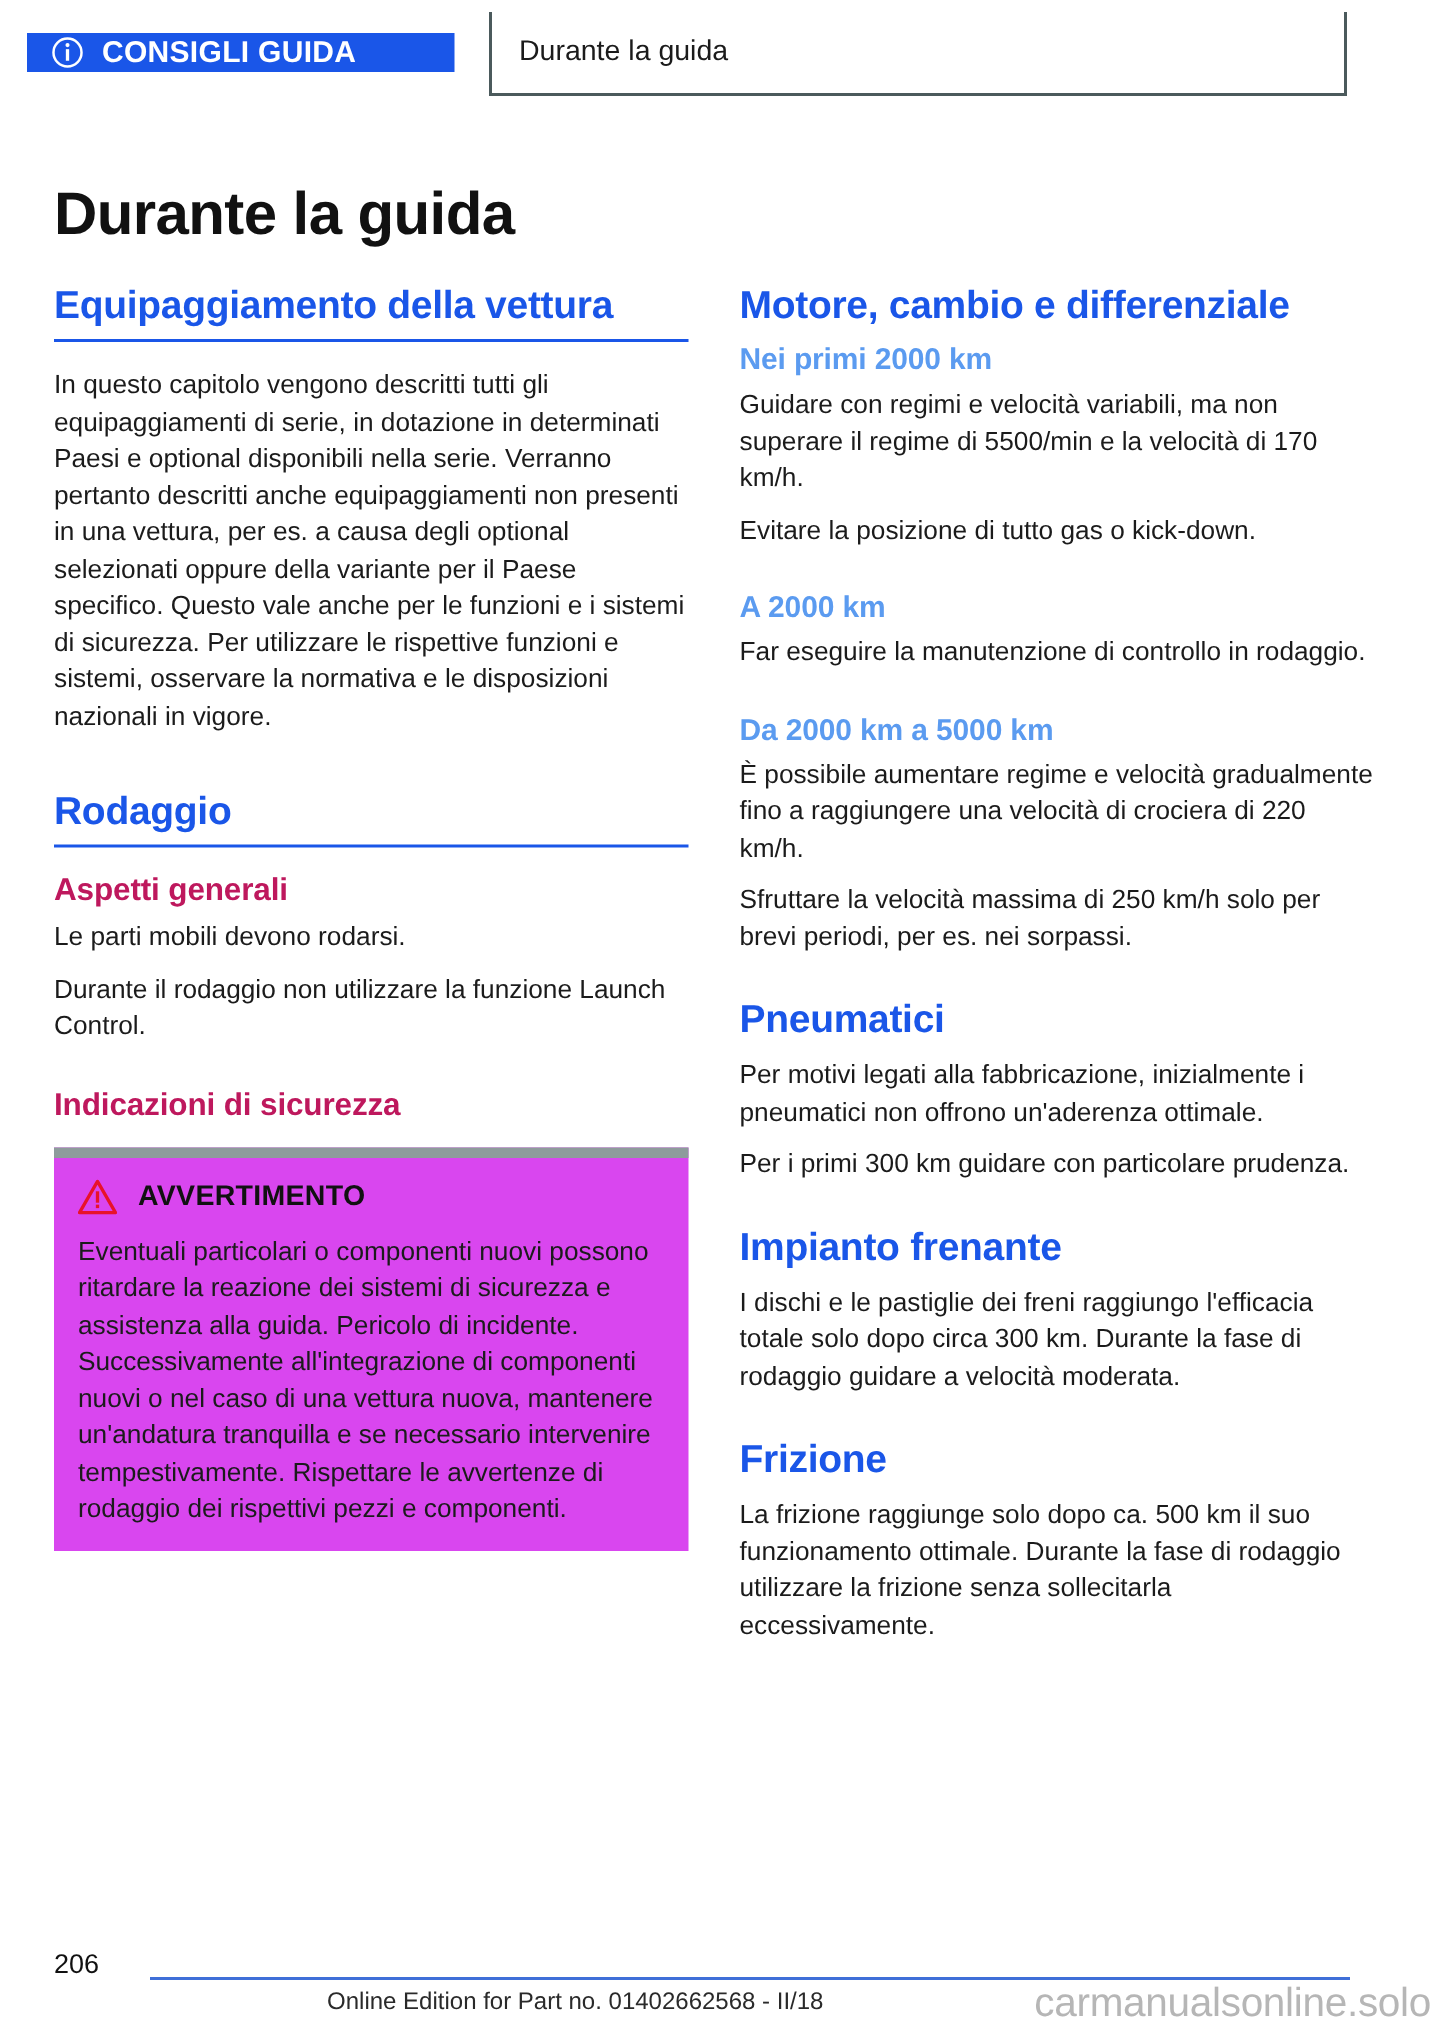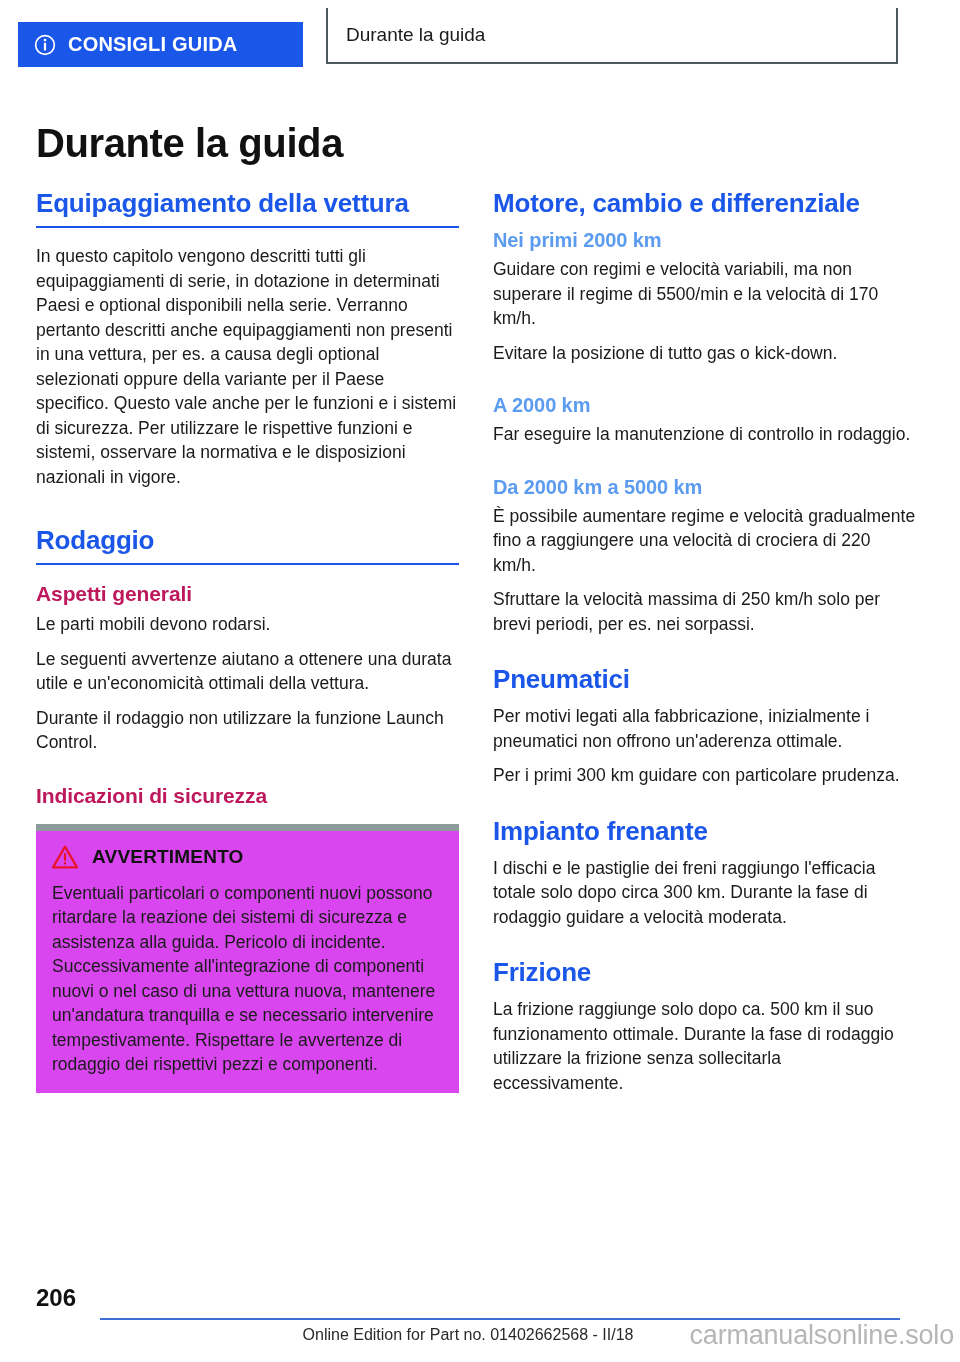--- a/index.html
+++ b/index.html
@@ -21,21 +21,21 @@
     position: absolute;
     left: 18px;
     top: 8px;
     width: 880px;
     height: 56px;
   }
   .chapter-tab {
     position: absolute;
     left: 0;
     top: 14px;
-    height: 45px;
+    height: 26px;
     background: #1a56e8;
     color: #ffffff;
     display: flex;
     align-items: center;
     padding: 0 16px 0 16px;
     box-sizing: border-box;
     min-width: 285px;
   }
   .info-icon {
     width: 22px;
@@ -163,37 +163,37 @@
   .footer {
     position: absolute;
     left: 0;
     bottom: 0;
     width: 960px;
     height: 92px;
   }
   .page-number {
     position: absolute;
     left: 36px;
-    top: 14px;
-    font-size: 24px;
-    font-weight: bold;
+    top: 29px;
+    font-size: 18px;
+    font-weight: normal;
     color: #111111;
   }
   .footer-rule {
     position: absolute;
     left: 100px;
     top: 48px;
     width: 800px;
     border-bottom: 2px solid #3f6fd8;
   }
   .footer-edition {
     position: absolute;
     left: 0;
     top: 56px;
-    width: 936px;
+    width: 767px;
     text-align: center;
     font-size: 16px;
     color: #2a2a2a;
   }
   .watermark {
     position: absolute;
     right: 6px;
     top: 50px;
     font-size: 27px;
     color: #b6b6b6;
@@ -228,21 +228,20 @@
     <div class="rule-blue"></div>
     <p class="body">In questo capitolo vengono descritti tutti gli equipaggiamenti di serie, in dotazione in determinati Paesi e optional disponibili nella serie. Verranno pertanto descritti anche equipaggiamenti non presenti in una vettura, per es. a causa degli optional selezionati oppure della variante per il Paese specifico. Questo vale anche per le funzioni e i sistemi di sicurezza. Per utilizzare le rispettive funzioni e sistemi, osservare la normativa e le disposizioni nazionali in vigore.</p>
 
     <div class="sec-gap-lg"></div>
 
     <h2 class="h1-blue">Rodaggio</h2>
     <div class="rule-blue"></div>
 
     <h3 class="h2-blue">Aspetti generali</h3>
     <p class="body">Le parti mobili devono rodarsi.</p>
-    <p class="body">Le seguenti avvertenze aiutano a ottenere una durata utile e un'economicità ottimali della vettura.</p>
     <p class="body">Durante il rodaggio non utilizzare la funzione Launch Control.</p>
 
     <div class="sec-gap-md"></div>
 
     <h3 class="h2-blue">Indicazioni di sicurezza</h3>
     <div class="sec-gap-sm"></div>
 
     <div class="warn-box">
       <div class="warn-head">
         <svg class="warn-triangle" viewBox="0 0 26 24">

